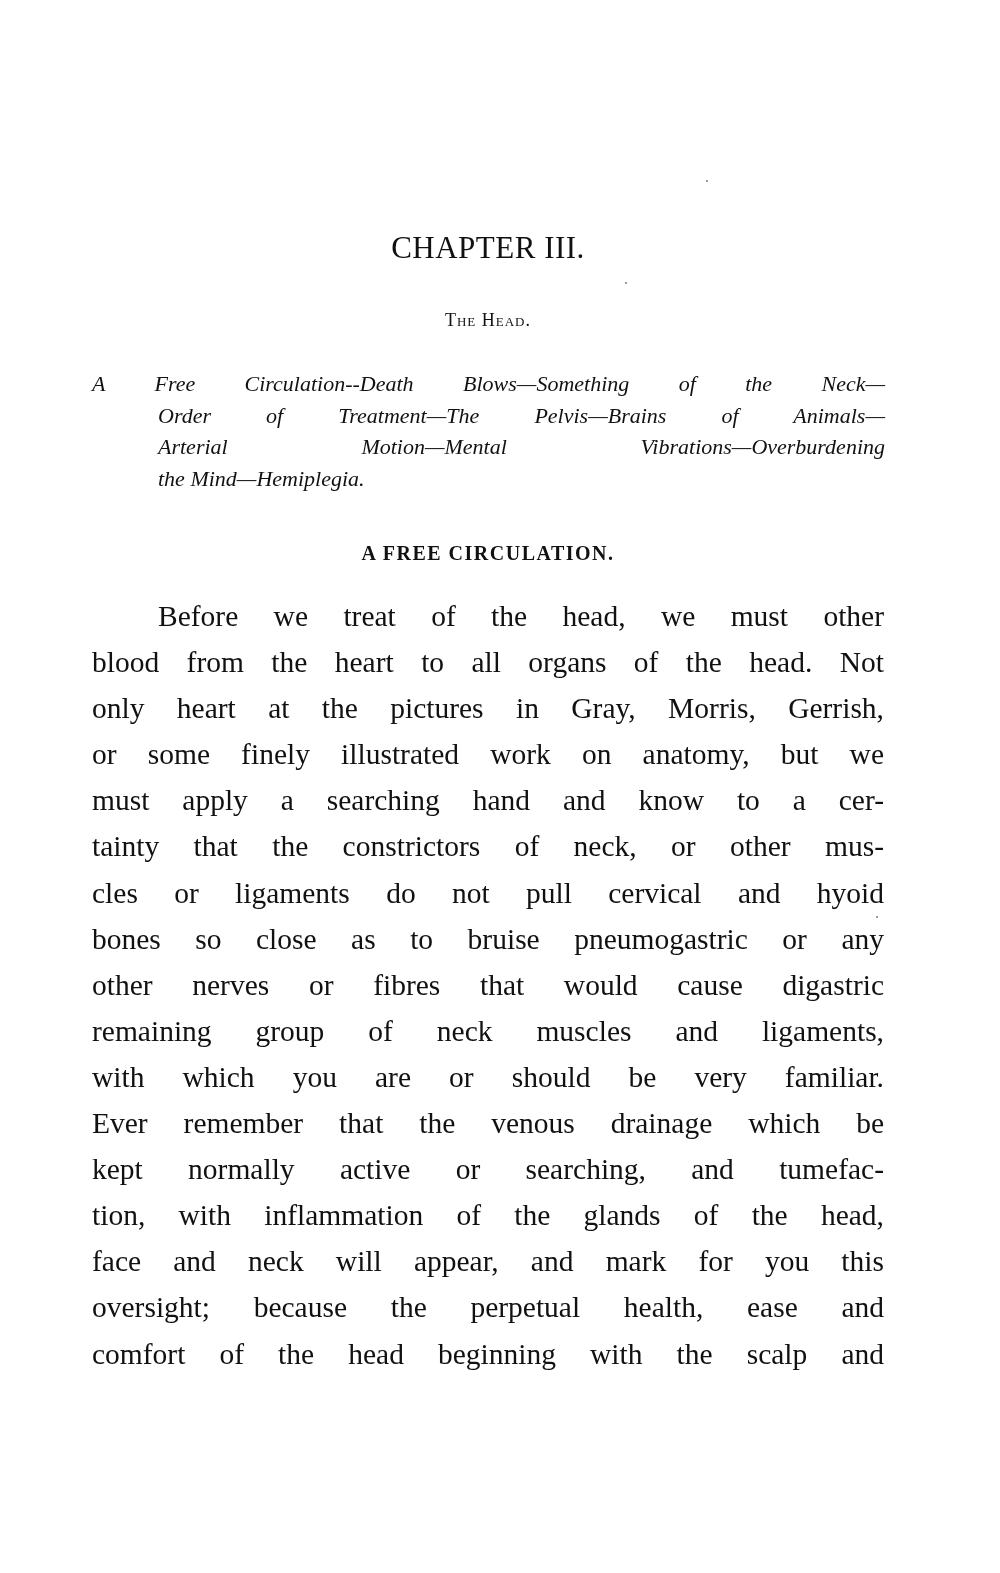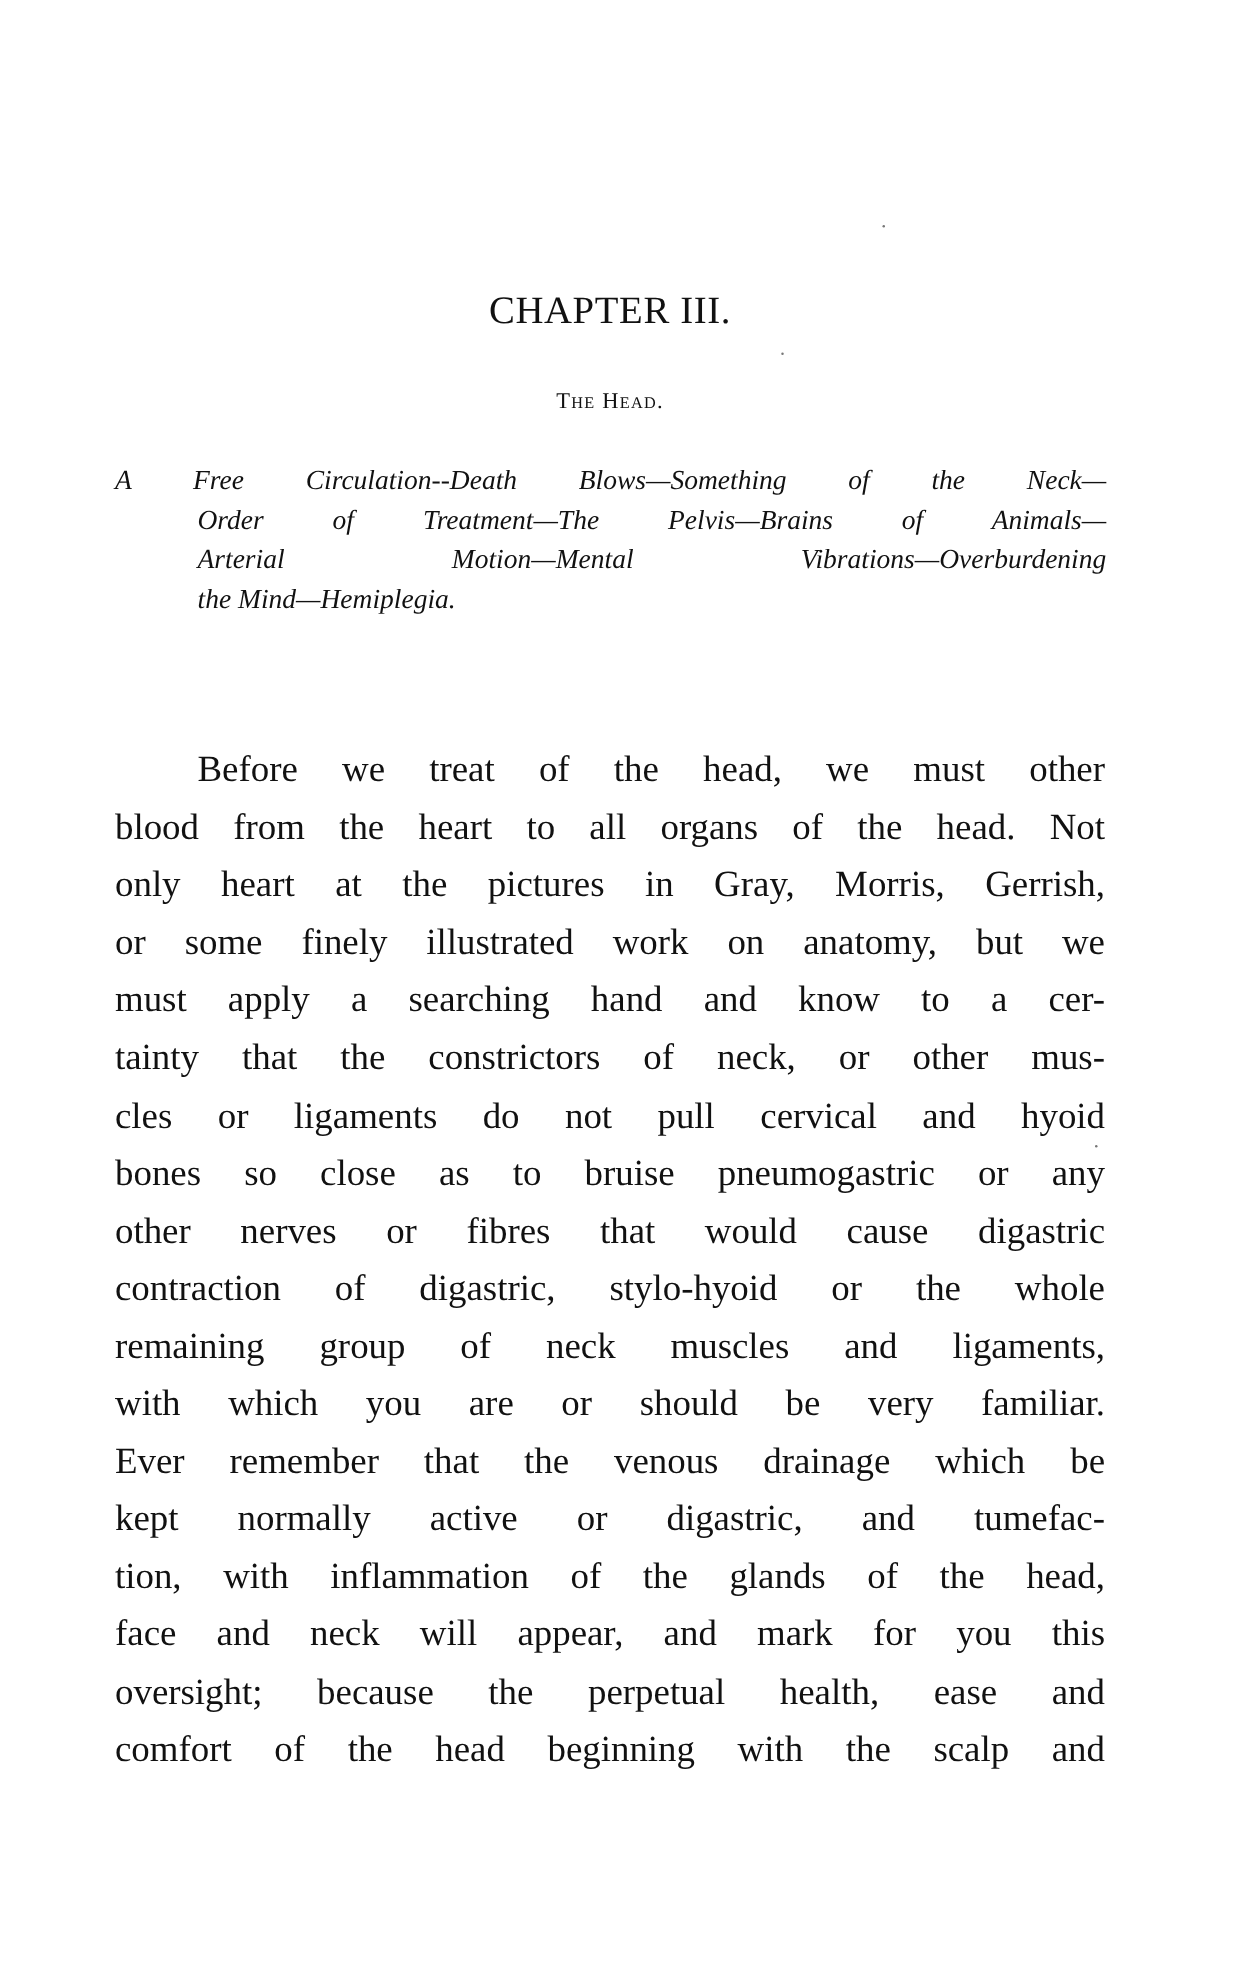--- a/index.html
+++ b/index.html
@@ -105,36 +105,36 @@
 
   <div class="section-heading">The Head.</div>
 
   <div class="synopsis">
     <span class="syn-line first">A Free Circulation--Death Blows—Something of the Neck—</span>
     <span class="syn-line indent">Order of Treatment—The Pelvis—Brains of Animals—</span>
     <span class="syn-line indent">Arterial Motion—Mental Vibrations—Overburdening</span>
     <span class="syn-line indent last">the Mind—Hemiplegia.</span>
   </div>
 
+  <div class="subhead">A FREE CIRCULATION.</div>
 
   <div class="body-text">
     <span class="line indent">Before we treat of the head, we must other</span>
     <span class="line">blood from the heart to all organs of the head. Not</span>
     <span class="line">only heart at the pictures in Gray, Morris, Gerrish,</span>
     <span class="line">or some finely illustrated work on anatomy, but we</span>
     <span class="line">must apply a searching hand and know to a cer-</span>
     <span class="line">tainty that the constrictors of neck, or other mus-</span>
     <span class="line">cles or ligaments do not pull cervical and hyoid</span>
     <span class="line">bones so close as to bruise pneumogastric or any</span>
     <span class="line">other nerves or fibres that would cause digastric</span>
-    <span class="line">contraction of digastric, stylo-hyoid or the whole</span>
     <span class="line">remaining group of neck muscles and ligaments,</span>
     <span class="line">with which you are or should be very familiar.</span>
     <span class="line">Ever remember that the venous drainage which be</span>
-    <span class="line">kept normally active or digastric, and tumefac-</span>
+    <span class="line">kept normally active or searching, and tumefac-</span>
     <span class="line">tion, with inflammation of the glands of the head,</span>
     <span class="line">face and neck will appear, and mark for you this</span>
     <span class="line">oversight; because the perpetual health, ease and</span>
     <span class="line">comfort of the head beginning with the scalp and</span>
   </div>
 
   <span class="speck" style="left:706px;top:180px;"></span>
   <span class="speck" style="left:625px;top:282px;"></span>
   <span class="speck" style="left:876px;top:916px;"></span>
 </div>

